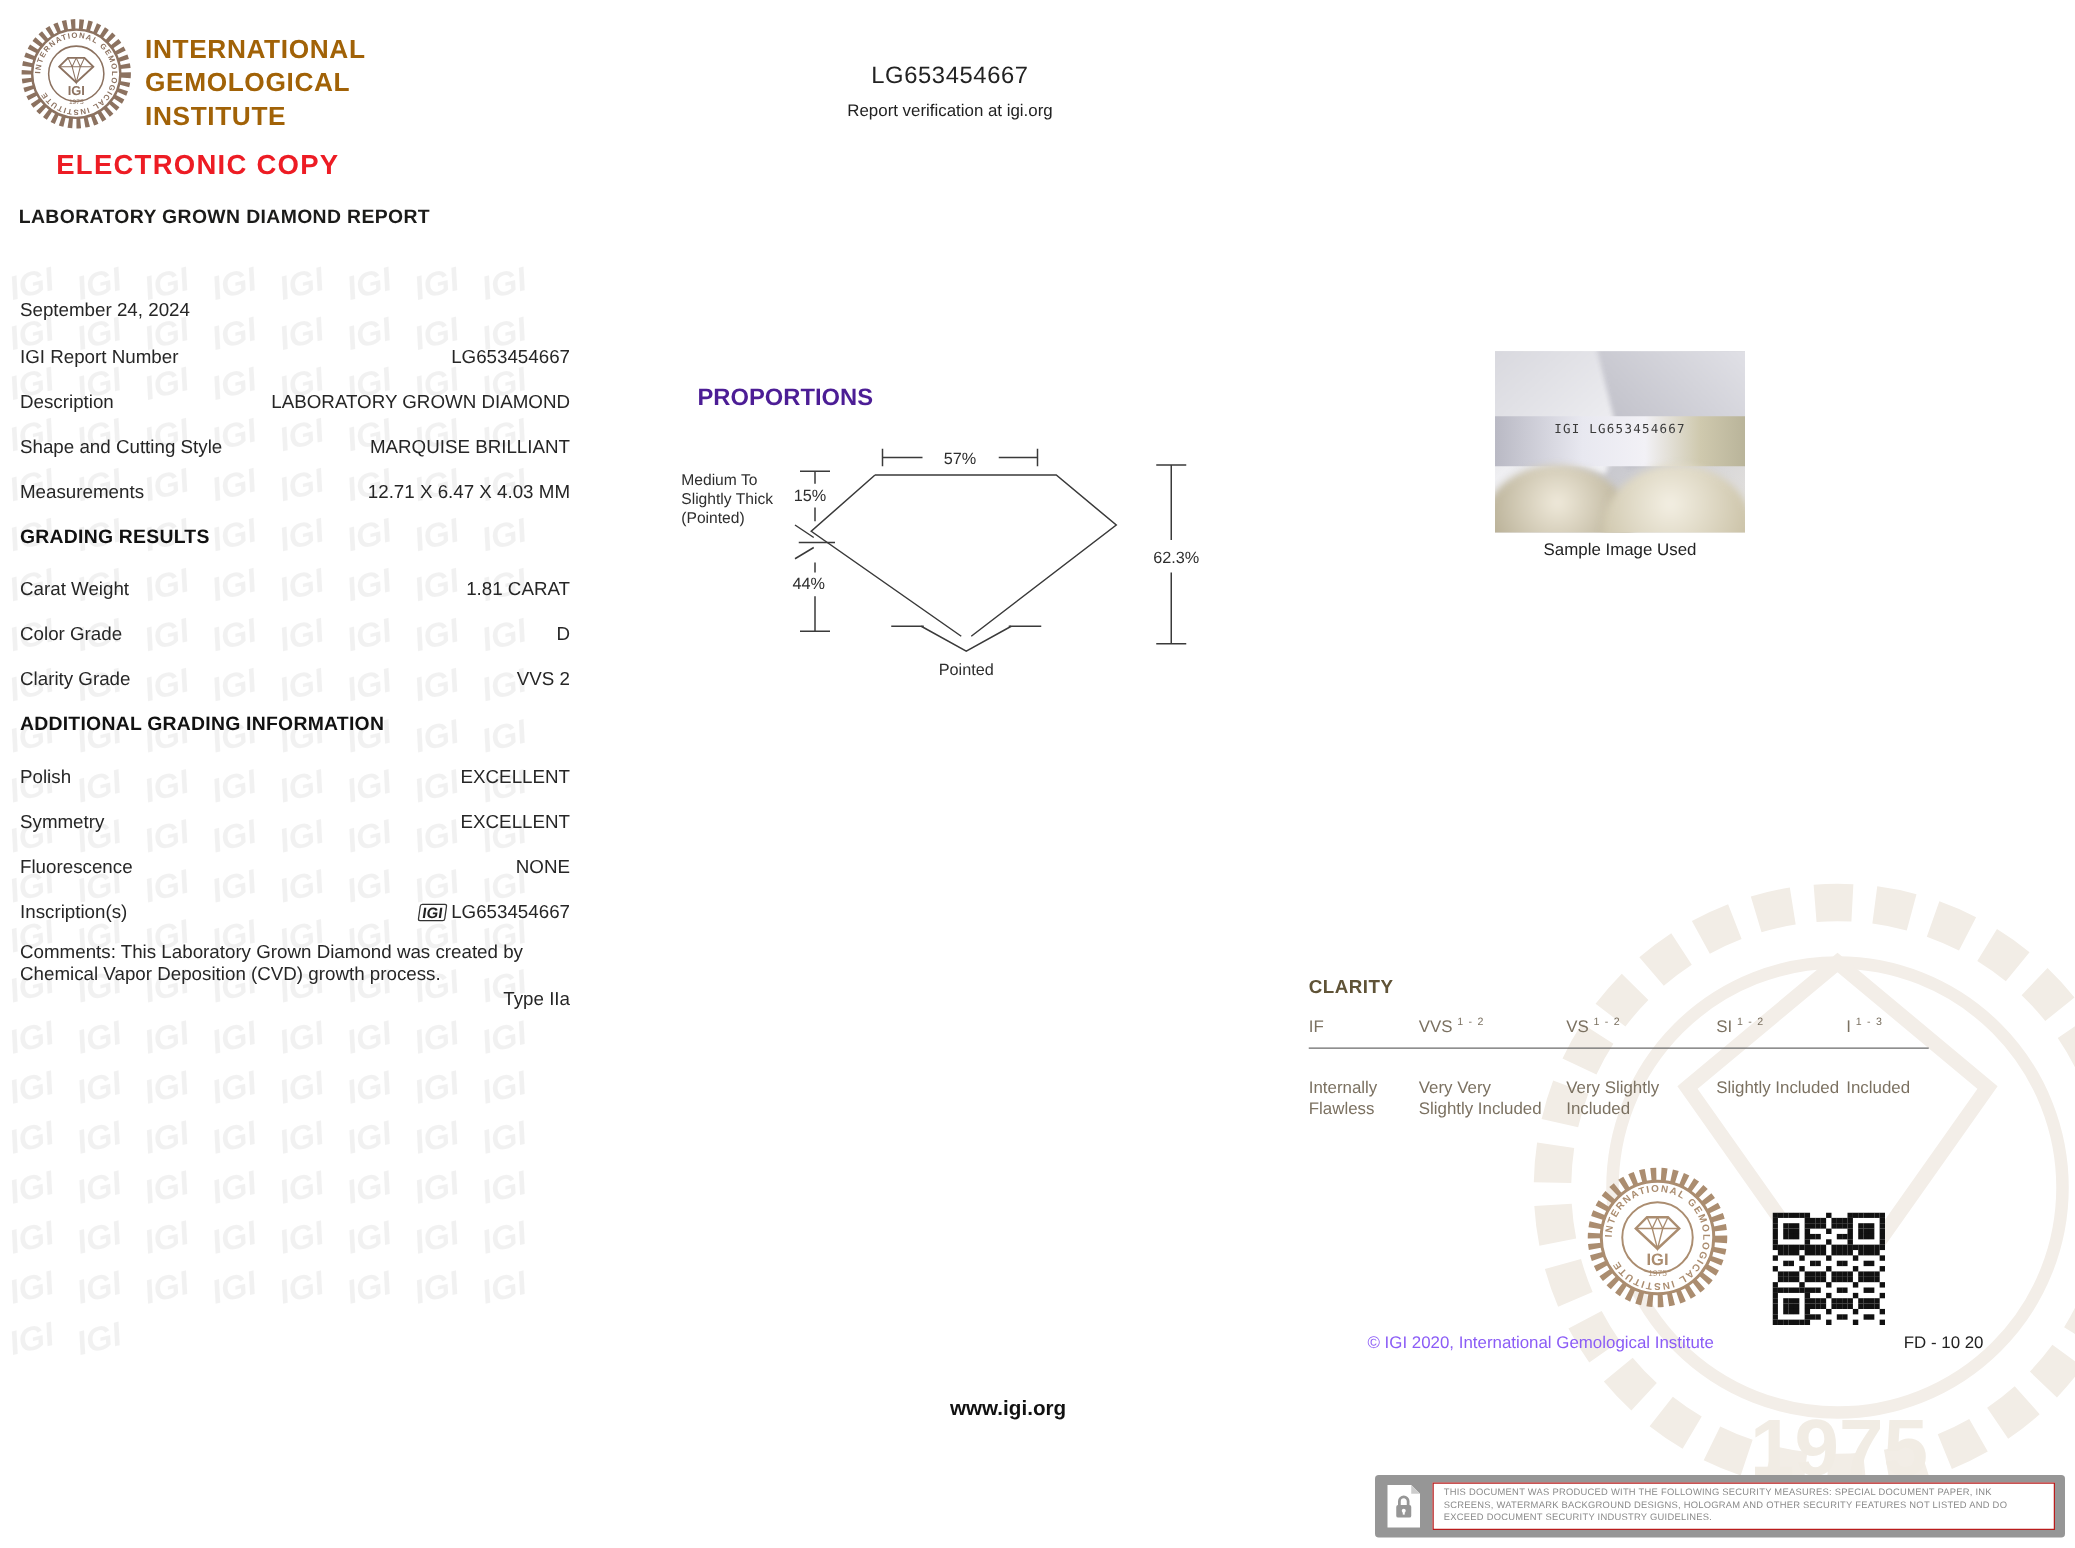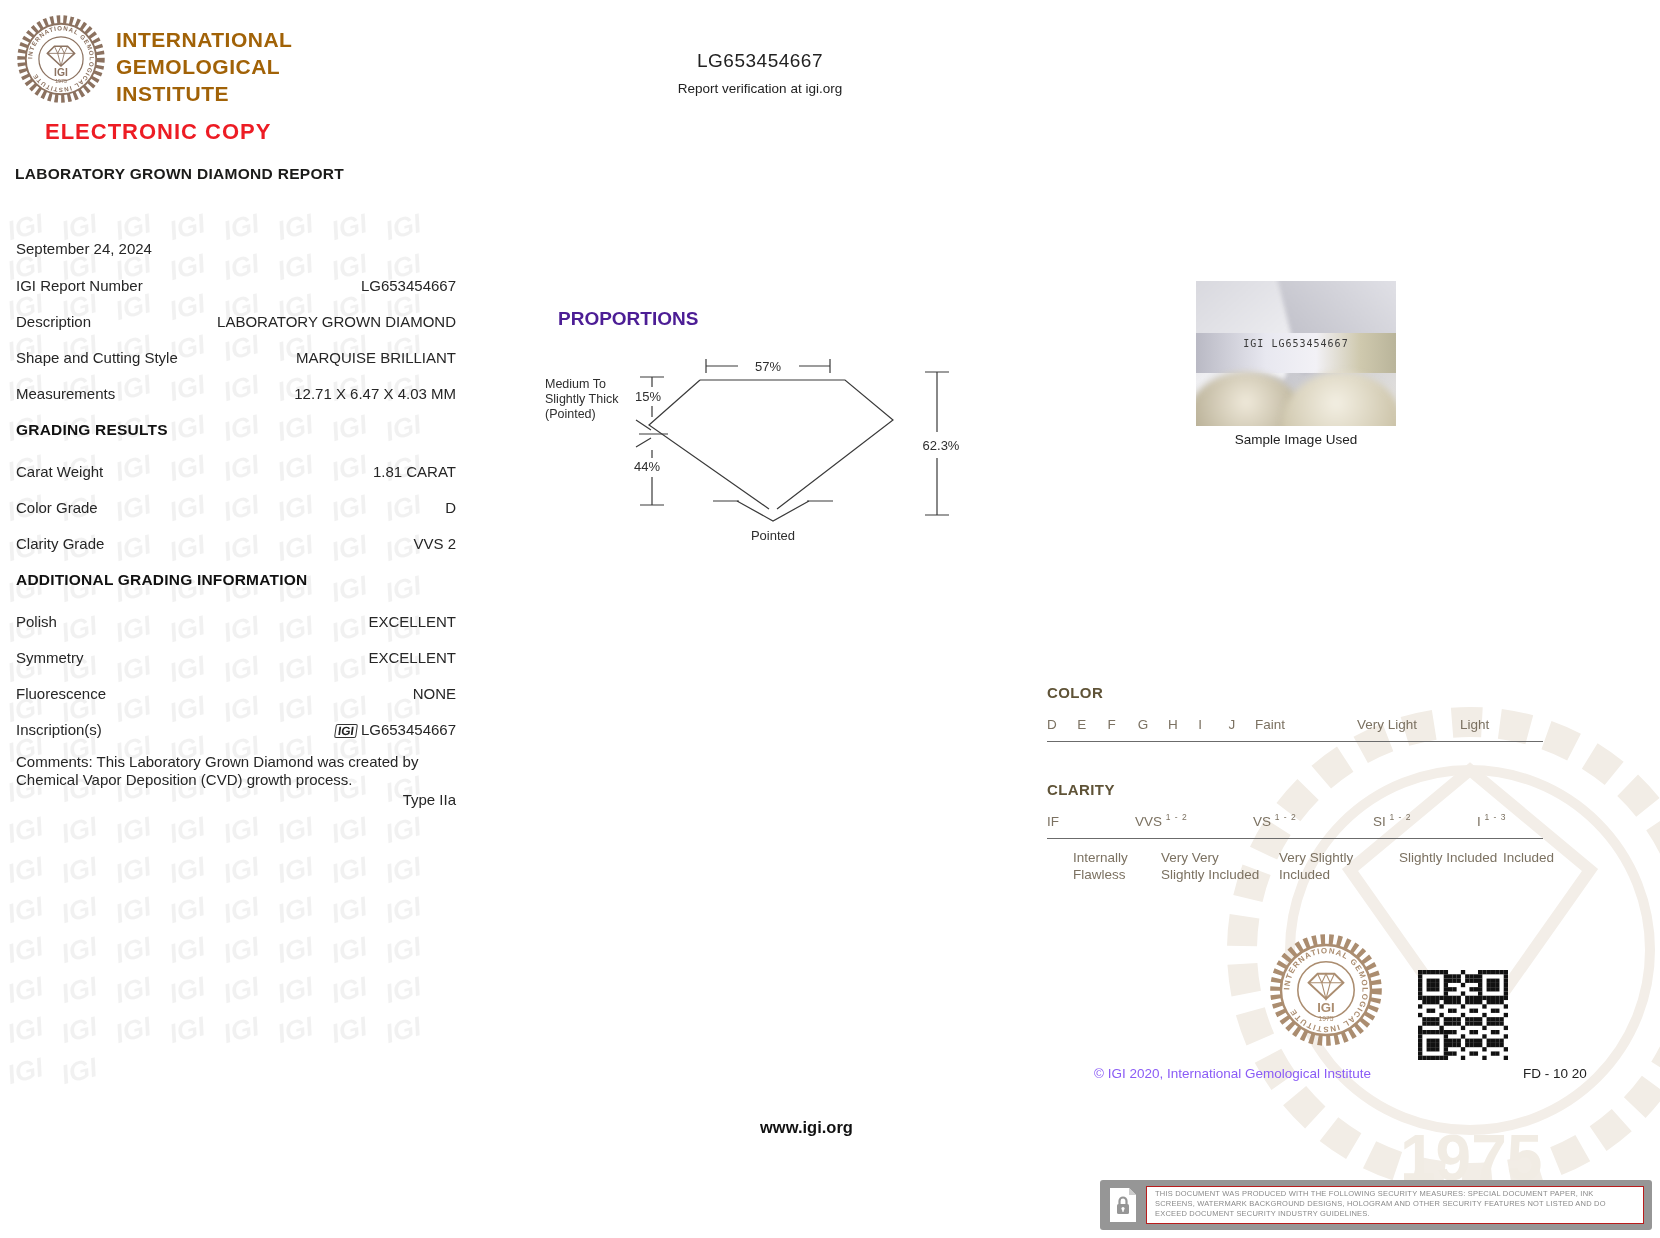--- a/index.html
+++ b/index.html
@@ -71,21 +71,21 @@
   .grade-row{position:relative;height:22px;margin-top:16px;font-size:13.5px;color:#7b7161;}
   .grade-row .g{display:inline-block;width:26.5px;}
   .grade-row .r0{position:absolute;left:208px;top:0;}
   .grade-row .r1{position:absolute;left:310px;top:0;}
   .grade-row .r2{position:absolute;left:413px;top:0;}
   .scale-line{border-top:1.5px solid #6b6b6b;margin-top:2px;}
   .clar-row{position:relative;height:24px;margin-top:14px;font-size:13.5px;color:#7b7161;}
   .clar-row .c{position:absolute;top:0;}
   .clar-row sup{font-size:8.5px;letter-spacing:1px;}
   .clar-desc{position:relative;height:40px;margin-top:10px;font-size:13.5px;color:#7b7161;line-height:17px;}
-  .clar-desc .d{position:absolute;top:0;width:104px;margin-left:26px;}
+  .clar-desc .d{position:absolute;top:12px;width:104px;}
   .cx0{left:0;} .cx1{left:88px;} .cx2{left:206px;} .cx3{left:326px;} .cx4{left:430px;}
 
   
   #big-watermark{position:absolute;left:1140px;top:620px;width:520px;height:618px;z-index:0;pointer-events:none;}
   .seal-footer{position:absolute;left:1266px;top:930px;width:120px;height:120px;color:#ab8d70;z-index:2;}
   #qr{position:absolute;left:1418px;top:970px;width:90px;height:90px;z-index:2;}
   .copyright{position:absolute;left:1094px;top:1066px;font-size:13.5px;color:#8b5cf6;z-index:2;}
   .form-code{position:absolute;left:1494px;top:1066px;font-size:13.5px;color:#222;z-index:2;margin-left:29px;}
   .website{position:absolute;left:760px;top:1118px;font-size:16.5px;font-weight:bold;color:#111;z-index:2;}
 
@@ -416,36 +416,20 @@
     <div class="band"></div>
     <div class="blob1"></div>
     <div class="blob2"></div>
     <div class="inscr">
       <span>IGI</span>
       <span>LG653454667</span>
     </div>
   </div>
   <div class="sample-caption">Sample Image Used</div>
 
-  <div id="color-block">
-    <div class="scale-head">COLOR</div>
-    <div class="grade-row">
-      <span class="g">D</span>
-      <span class="g">E</span>
-      <span class="g">F</span>
-      <span class="g">G</span>
-      <span class="g">H</span>
-      <span class="g">I</span>
-      <span class="g">J</span>
-      <span class="r0">Faint</span>
-      <span class="r1">Very Light</span>
-      <span class="r2">Light</span>
-    </div>
-    <div class="scale-line"></div>
-  </div>
 
   <div id="clarity-block">
     <div class="scale-head">CLARITY</div>
     <div class="clar-row">
       <span class="c cx0"><span>IF</span> <sup></sup></span>
       <span class="c cx1"><span>VVS</span> <sup>1 - 2</sup></span>
       <span class="c cx2"><span>VS</span> <sup>1 - 2</sup></span>
       <span class="c cx3"><span>SI</span> <sup>1 - 2</sup></span>
       <span class="c cx4"><span>I</span> <sup>1 - 3</sup></span>
     </div>

